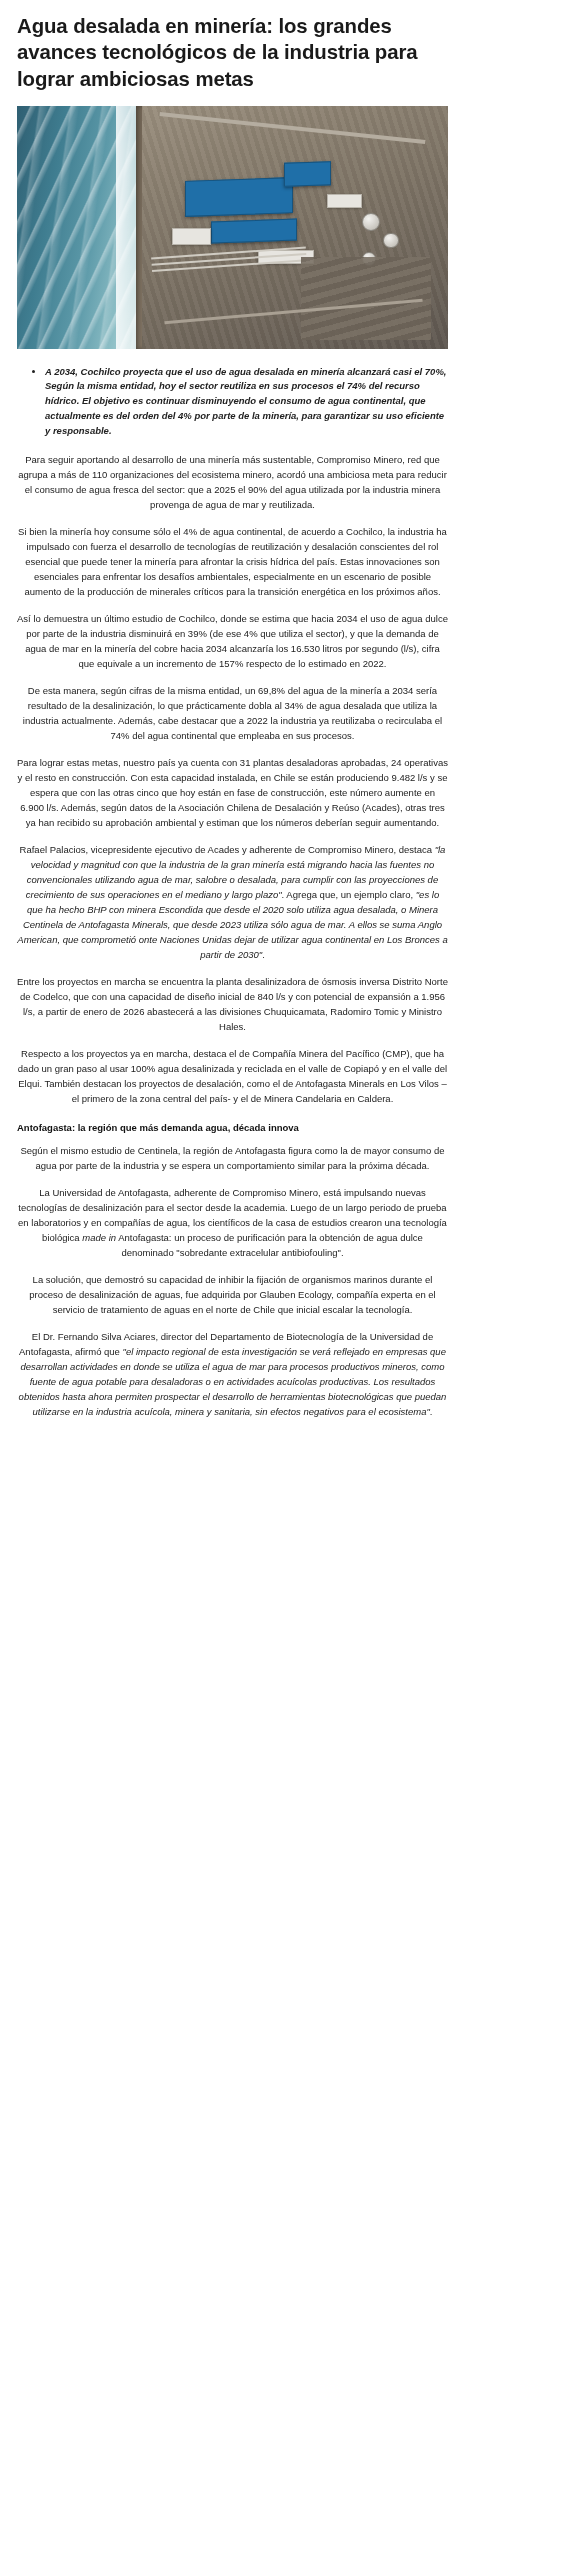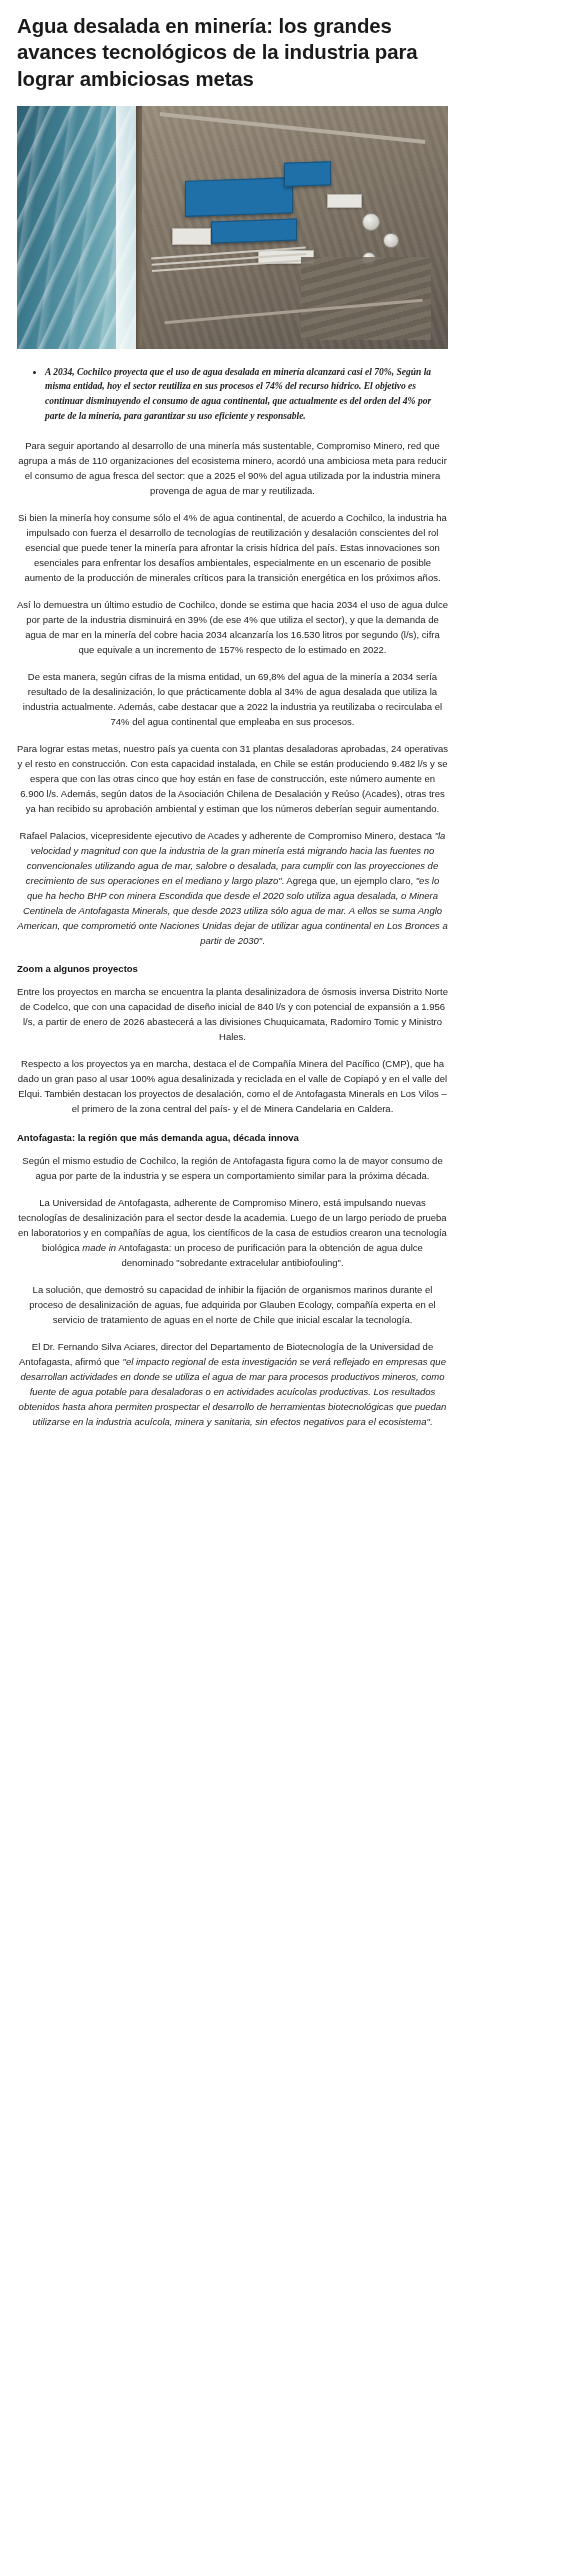--- a/index.html
+++ b/index.html
@@ -140,21 +140,20 @@
     position: absolute;
     left: 34%; top: 84%;
     width: 60%; height: 2.8px;
     background: #a9a093;
     transform: rotate(-5deg);
   }
   
   .bullet-list {
     margin: 0 0 14px 0;
     padding-left: 28px;
-    font-family: Liberation Serif, serif;
   }
   .bullet-list li {
     font-style: italic;
     font-weight: bold;
     font-size: 9.5px;
     line-height: 1.55;
     color: #222;
   }
   p.body {
     font-size: 9.5px;
@@ -210,26 +209,25 @@
   <p class="body">Para seguir aportando al desarrollo de una minería más sustentable, Compromiso Minero, red que agrupa a más de 110 organizaciones del ecosistema minero, acordó una ambiciosa meta para reducir el consumo de agua fresca del sector: que a 2025 el 90% del agua utilizada por la industria minera provenga de agua de mar y reutilizada.</p>
   <p class="body">Si bien la minería hoy consume sólo el 4% de agua continental, de acuerdo a Cochilco,  la industria ha impulsado con fuerza el desarrollo de tecnologías de reutilización y desalación conscientes del rol esencial que puede tener la minería para afrontar la crisis hídrica del país. Estas innovaciones son esenciales para enfrentar los desafíos ambientales, especialmente en un escenario de posible aumento de la producción de minerales críticos para la transición energética en los próximos años.</p>
   <p class="body">Así lo demuestra un último estudio de Cochilco, donde se estima que hacia 2034 el uso de agua dulce por parte de la industria disminuirá en 39% (de ese 4% que utiliza el sector), y que la demanda de agua de mar en la minería del cobre hacia 2034 alcanzaría los 16.530 litros por segundo (l/s), cifra que equivale a un incremento de 157% respecto de lo estimado en 2022.</p>
   <p class="body">De esta manera, según cifras de la misma entidad, un 69,8% del agua de la minería a 2034 sería resultado de la desalinización, lo que prácticamente dobla al 34% de agua desalada que utiliza la industria actualmente. Además, cabe destacar que a 2022 la industria ya reutilizaba o recirculaba el 74% del agua continental que empleaba en sus procesos.</p>
   <p class="body">Para lograr estas metas, nuestro país ya cuenta con 31 plantas desaladoras aprobadas, 24 operativas y el resto en construcción. Con esta capacidad instalada, en Chile se están produciendo 9.482 l/s y se espera que con las otras cinco que hoy están en fase de construcción, este número aumente en 6.900 l/s. Además, según datos de la Asociación Chilena de Desalación y Reúso (Acades), otras tres ya han recibido su aprobación ambiental y estiman que los números deberían seguir aumentando.</p>
 
   <p class="body">
     <span>Rafael Palacios, vicepresidente ejecutivo de Acades y adherente de Compromiso Minero, destaca </span><em>"la velocidad y magnitud con que la industria de la gran minería está migrando hacia las fuentes no convencionales utilizando agua de mar, salobre o desalada, para cumplir con las proyecciones de crecimiento de sus operaciones en el mediano y largo plazo"</em><span>. Agrega que, un ejemplo claro, </span><em>"es lo que ha hecho BHP con minera Escondida que desde el 2020 solo utiliza agua desalada, o Minera Centinela de Antofagasta Minerals, que desde 2023 utiliza sólo agua de mar. A ellos se suma Anglo American, que comprometió onte Naciones Unidas dejar de utilizar agua continental en Los Bronces a partir de 2030"</em><span>.</span>
   </p>
 
-  <h3 class="subhead">Zoom a algunos proyectos</h3>
   <p class="body">Entre los proyectos en marcha se encuentra la planta desalinizadora de ósmosis inversa Distrito Norte de Codelco, que con una capacidad de diseño inicial de 840 l/s y con potencial de expansión a 1.956 l/s, a partir de enero de 2026 abastecerá a las divisiones Chuquicamata, Radomiro Tomic y Ministro Hales.</p>
   <p class="body">Respecto a los proyectos ya en marcha, destaca el de Compañía Minera del Pacífico (CMP), que ha dado un gran paso al usar 100% agua desalinizada y reciclada en el valle de Copiapó y en el valle del Elqui. También destacan los proyectos de desalación, como el de Antofagasta Minerals en Los Vilos – el primero de la zona central del país- y el de Minera Candelaria en Caldera.</p>
 
   <h3 class="subhead">Antofagasta: la región que más demanda agua, década innova</h3>
-  <p class="body">Según el mismo estudio de Cochilco, la región de Antofagasta figura como la de mayor consumo de agua por parte de la industria y se espera un comportamiento similar para la próxima década.</p>
+  <p class="body">Según el mismo estudio de Centinela, la región de Antofagasta figura como la de mayor consumo de agua por parte de la industria y se espera un comportamiento similar para la próxima década.</p>
 
   <p class="body">
     <span>La Universidad de Antofagasta, adherente de Compromiso Minero, está impulsando nuevas tecnologías de desalinización para el sector desde la academia. Luego de un largo periodo de prueba en laboratorios y en compañías de agua, los científicos de la casa de estudios crearon una tecnología biológica </span><em>made in</em><span> Antofagasta: un proceso de purificación para la obtención de agua dulce denominado "sobredante extracelular antibiofouling".</span>
   </p>
 
   <p class="body">La solución, que demostró su capacidad de inhibir la fijación de organismos marinos durante el proceso de desalinización de aguas, fue adquirida por Glauben Ecology, compañía experta en el servicio de tratamiento de aguas en el norte de Chile que inicial escalar la tecnología.</p>
 
   <p class="body">
     <span>El Dr. Fernando Silva Aciares, director del Departamento de Biotecnología de la Universidad de Antofagasta, afirmó que </span><em>"el impacto regional de esta investigación se verá reflejado en empresas que desarrollan actividades en donde se utiliza el agua de mar para procesos productivos mineros, como fuente de agua potable para desaladoras o en actividades acuícolas productivas. Los resultados obtenidos hasta ahora permiten prospectar el desarrollo de herramientas biotecnológicas que puedan utilizarse en la industria acuícola, minera y sanitaria, sin efectos negativos para el ecosistema"</em><span>.</span>
   </p>

